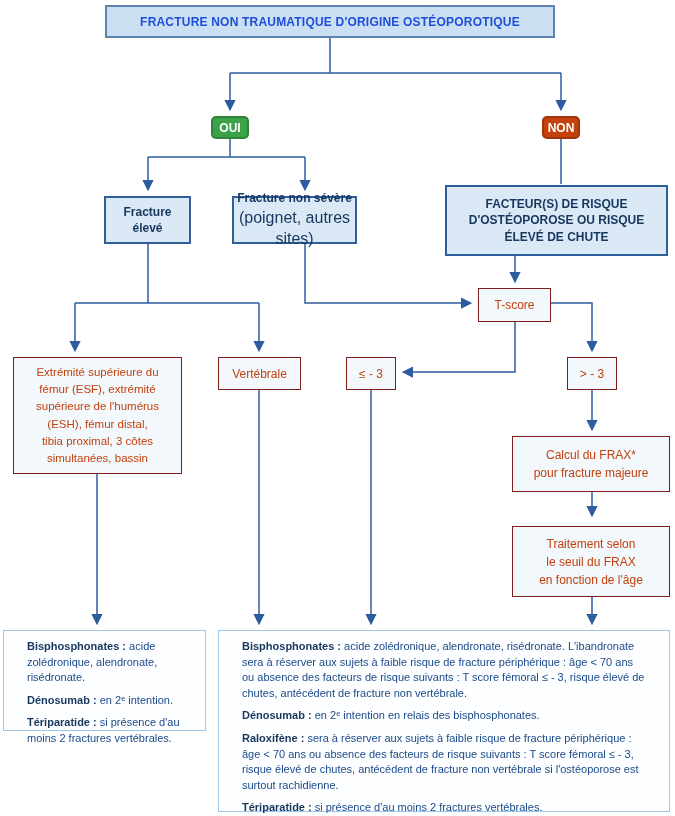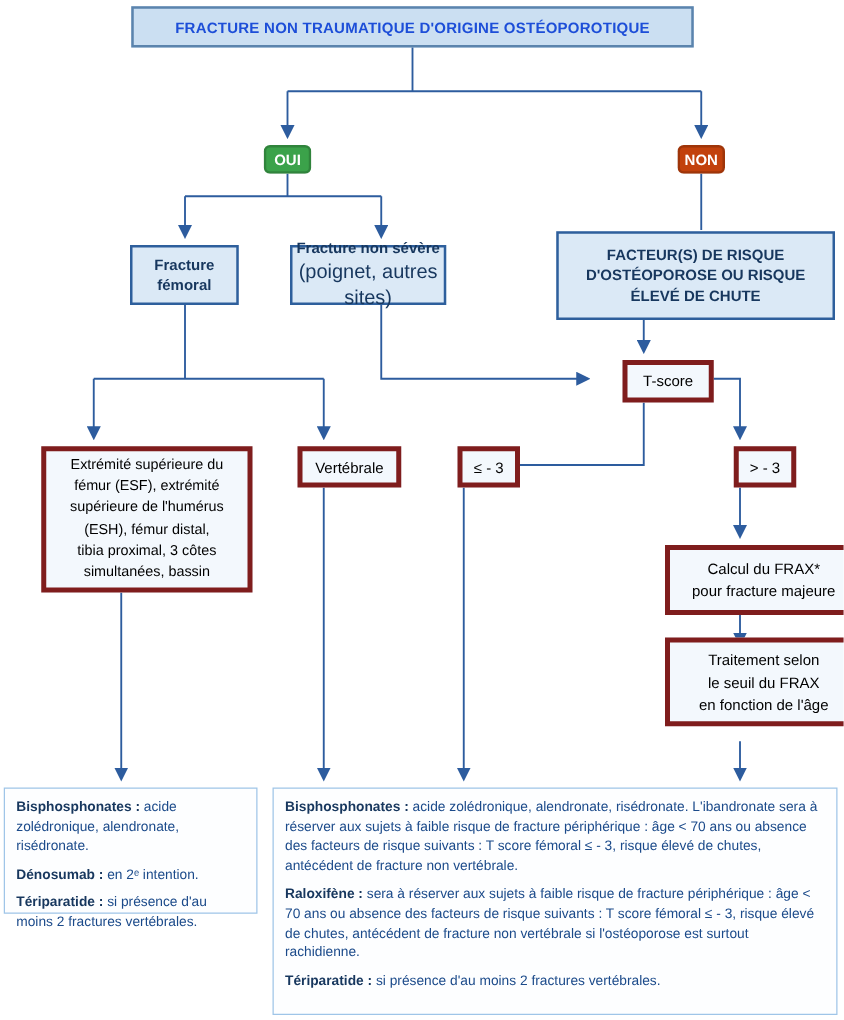--- a/index.html
+++ b/index.html
@@ -15,30 +15,30 @@
   .title-box{
     background:#cbdff2;border:2px solid #5b84ad;font-weight:bold;font-size:12px;
     letter-spacing:.2px;color:#1d4ed8;
   }
   .strong-box{
     background:#dbe9f6;border:2px solid #2e5f9c;font-weight:bold;font-size:12px;
     line-height:1.35;color:#17375e;
   }
   .strong-box .sub{font-weight:normal;font-size:16px;}
   .light-box{
-    background:#f3f8fd;border:4px solid #7f1d1d;font-size:12px;line-height:1.5;color:#000000;margin-left:20px;
+    background:#f3f8fd;border:1px solid #7f1d1d;font-size:12px;line-height:1.5;color:#c2410c;
   }
   .badge{
     position:absolute;box-sizing:border-box;display:flex;align-items:center;justify-content:center;
     color:#ffffff;font-weight:bold;font-size:12px;border-radius:5px;
     border:2px solid rgba(0,0,0,0.18);
   }
   .panel{
     position:absolute;box-sizing:border-box;background:#fdfeff;border:1px solid #9fc5e8;
-    padding:8px 9px;font-size:11px;line-height:1.42;color:#1b4a8a;
+    padding:8px 23px;font-size:11px;line-height:1.42;color:#1b4a8a;
   }
   .panel p.drug-item{margin:0 0 7px 0;}
   .panel p.drug-item:last-child{margin-bottom:0;}
   .drug-name{font-weight:bold;color:#17375e;}
   svg.flow{position:absolute;left:0;top:0;pointer-events:none;}
 </style>
 </head>
 <body>
 
 <div class="canvas">
@@ -83,21 +83,21 @@
   <div class="badge" style="left:211px;top:116px;width:38px;height:23px;background:#3ba24a;">
     <span>OUI</span>
   </div>
 
   <div class="badge" style="left:542px;top:116px;width:38px;height:23px;background:#c2410c;">
     <span>NON</span>
   </div>
 
   <div class="node strong-box" style="left:104px;top:196px;width:87px;height:48px;">
     <span class="pre">Fracture
-fémoral</span>
+élevé</span>
   </div>
 
   <div class="node strong-box" style="left:232px;top:196px;width:125px;height:48px;">
     <span>Fracture non sévère</span>
     <span class="sub">(poignet, autres sites)</span>
   </div>
 
   <div class="node strong-box" style="left:445px;top:185px;width:223px;height:71px;">
     <span class="pre">FACTEUR(S) DE RISQUE
 D'OSTÉOPOROSE OU RISQUE
@@ -127,31 +127,32 @@
 
   <div class="node light-box" style="left:567px;top:357px;width:50px;height:33px;">
     <span>&gt; - 3</span>
   </div>
 
   <div class="node light-box" style="left:512px;top:436px;width:158px;height:56px;align-items:center;">
     <span class="pre">Calcul du FRAX*
 pour fracture majeure</span>
   </div>
 
-  <div class="node light-box" style="left:512px;top:510px;width:158px;height:71px;">
+  <div class="node light-box" style="left:512px;top:526px;width:158px;height:71px;">
     <span class="pre">Traitement selon
 le seuil du FRAX
 en fonction de l'âge</span>
   </div>
 
   <div class="panel" style="left:3px;top:630px;width:203px;height:101px;">
       <p class="drug-item"><span class="drug-name">Bisphosphonates :</span><span> acide zolédronique, alendronate, risédronate.</span></p>
       <p class="drug-item"><span class="drug-name">Dénosumab :</span><span> en 2ᵉ intention.</span></p>
       <p class="drug-item"><span class="drug-name">Tériparatide :</span><span> si présence d'au moins 2 fractures vertébrales.</span></p>
     </div>
 
   <div class="panel" style="left:218px;top:630px;width:452px;height:182px;">
       <p class="drug-item"><span class="drug-name">Bisphosphonates :</span><span> acide zolédronique, alendronate, risédronate. L'ibandronate sera à réserver aux sujets à faible risque de fracture périphérique : âge &lt; 70 ans ou absence des facteurs de risque suivants : T score fémoral ≤ - 3, risque élevé de chutes, antécédent de fracture non vertébrale.</span></p>
+      <p class="drug-item"><span class="drug-name">Dénosumab :</span><span> en 2ᵉ intention en relais des bisphosphonates.</span></p>
       <p class="drug-item"><span class="drug-name">Raloxifène :</span><span> sera à réserver aux sujets à faible risque de fracture périphérique : âge &lt; 70 ans ou absence des facteurs de risque suivants : T score fémoral ≤ - 3, risque élevé de chutes, antécédent de fracture non vertébrale si l'ostéoporose est surtout rachidienne.</span></p>
       <p class="drug-item"><span class="drug-name">Tériparatide :</span><span> si présence d'au moins 2 fractures vertébrales.</span></p>
     </div>
 
 </div>
 
 </body></html>

